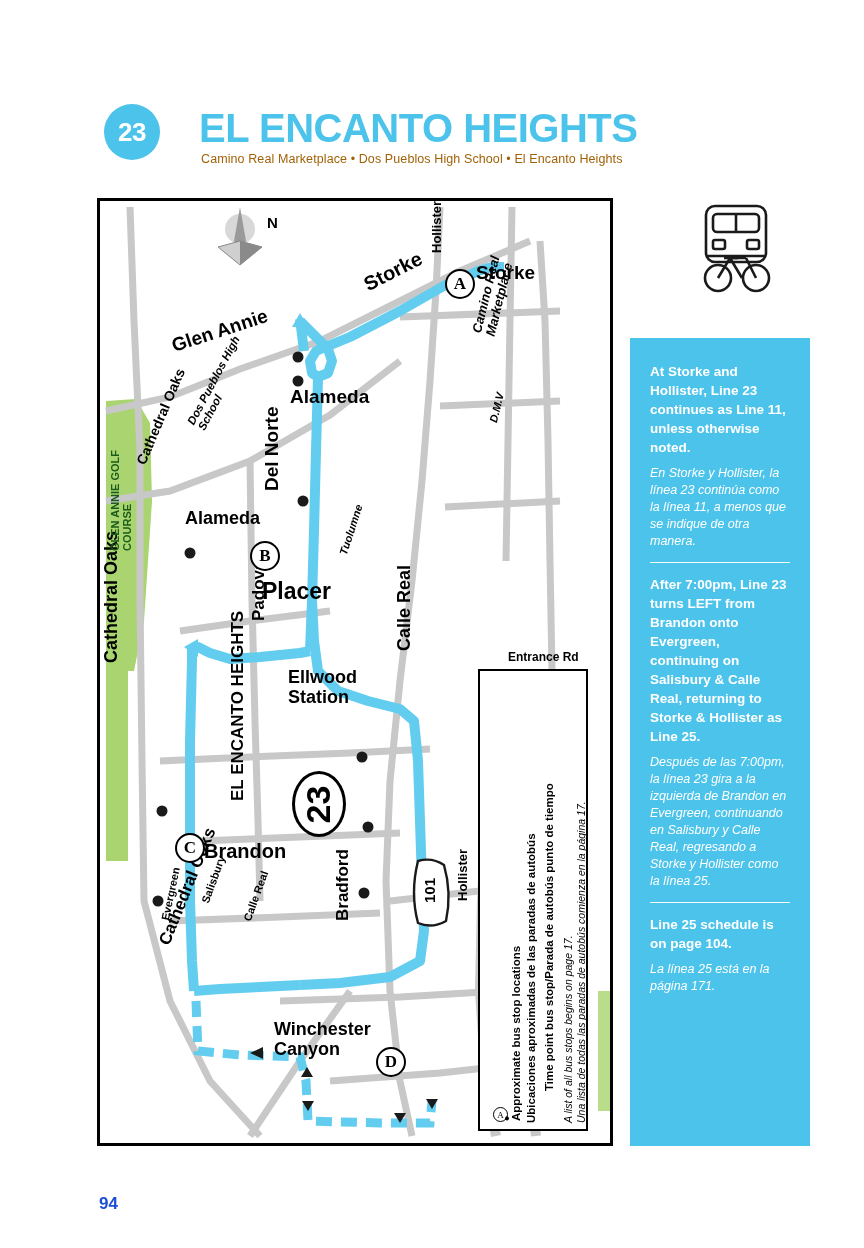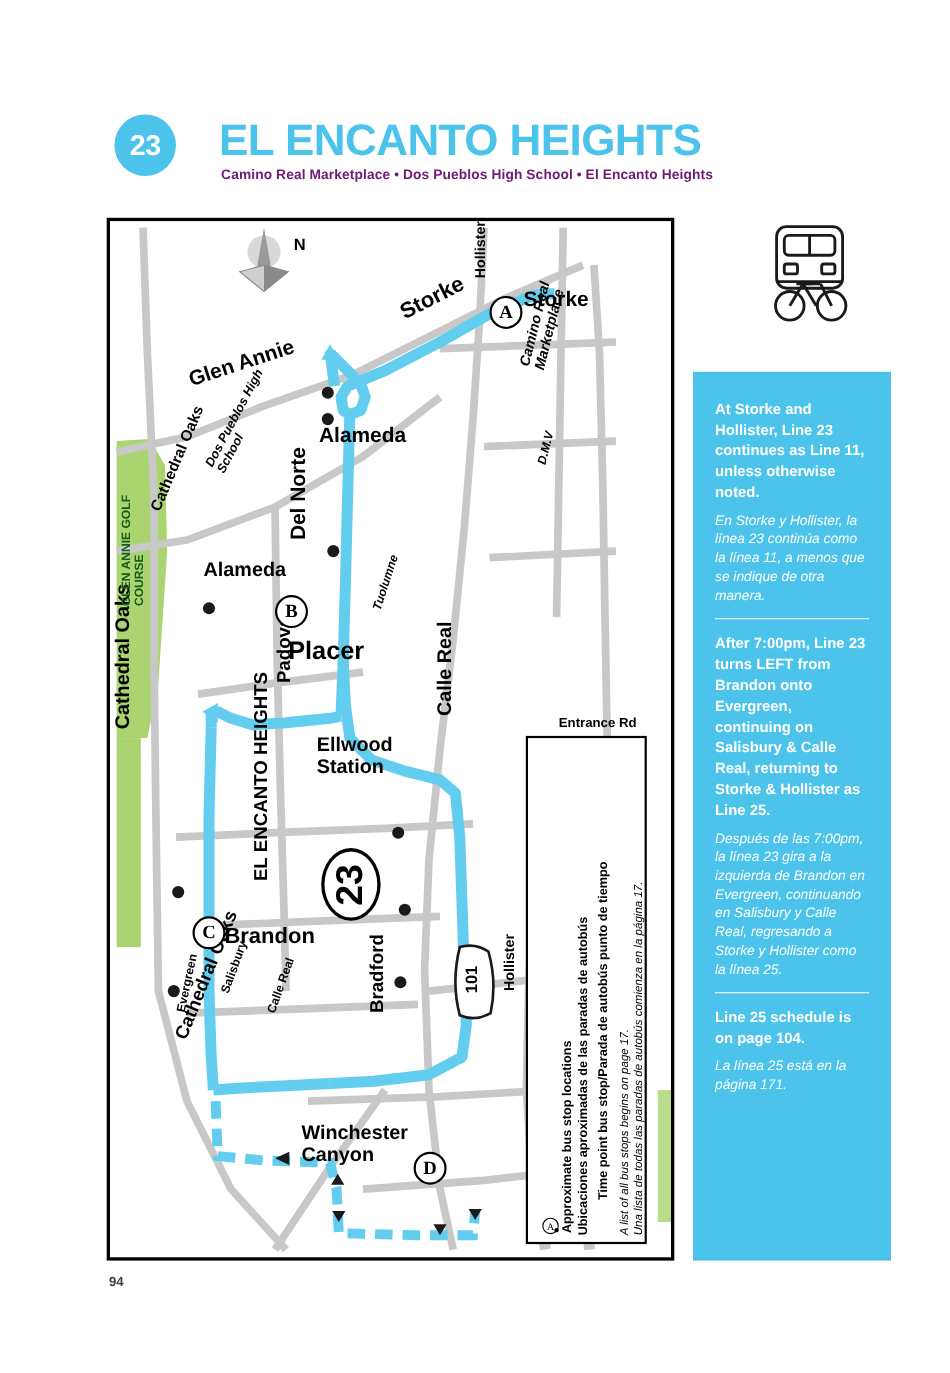--- a/index.html
+++ b/index.html
@@ -38,23 +38,23 @@
     left: 199px; top: 104px;
     color: #4cc3ea;
     font-size: 40px;
     font-weight: bold;
     letter-spacing: -0.5px;
     line-height: 48px;
   }
   .route-subtitle {
     position: absolute;
     left: 201px; top: 152px;
-    color: #701a75;
+    color: #a16207;
     font-size: 12.5px;
-    font-weight: bold;
+    font-weight: normal;
     letter-spacing: 0.1px;
   }
 
   
   .map-frame {
     position: absolute;
     left: 97px; top: 198px;
     width: 516px; height: 948px;
     border: 3px solid #000000;
     background: #ffffff;
@@ -168,24 +168,24 @@
     margin: 12px 0 12px 0;
     opacity: 0.95;
   }
 
   
   .bus-icon { position: absolute; left: 690px; top: 200px; }
 
   
   .pagenum {
     position: absolute;
-    left: 99px; top: 1158px;
-    font-size: 12px;
-    font-weight: bold;
-    color: #404040;
+    left: 99px; top: 1194px;
+    font-size: 17px;
+    font-weight: bold;
+    color: #1d4ed8;
   }
 </style>
 </head>
 <body>
 
 <div class="header">
   <div class="route-badge">23</div>
   <div class="route-title">EL ENCANTO HEIGHTS</div>
   <div class="route-subtitle">Camino Real Marketplace • Dos Pueblos High School • El Encanto Heights</div>
 </div>

